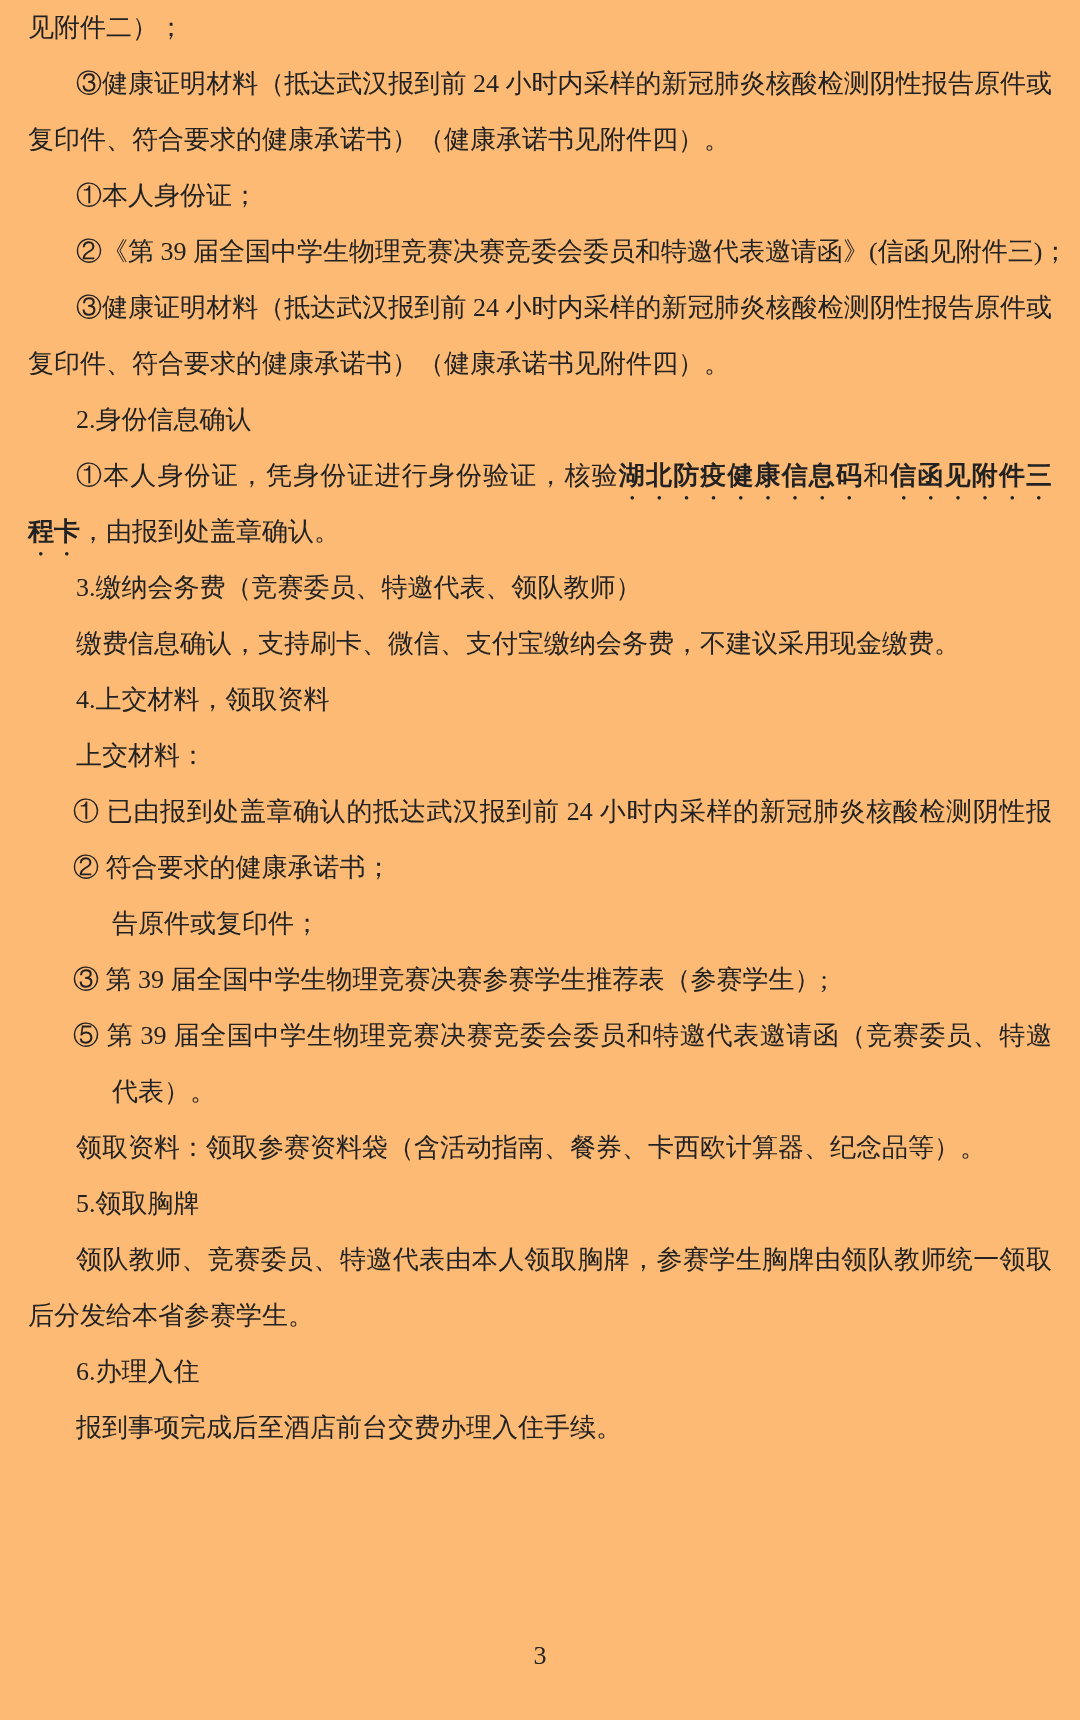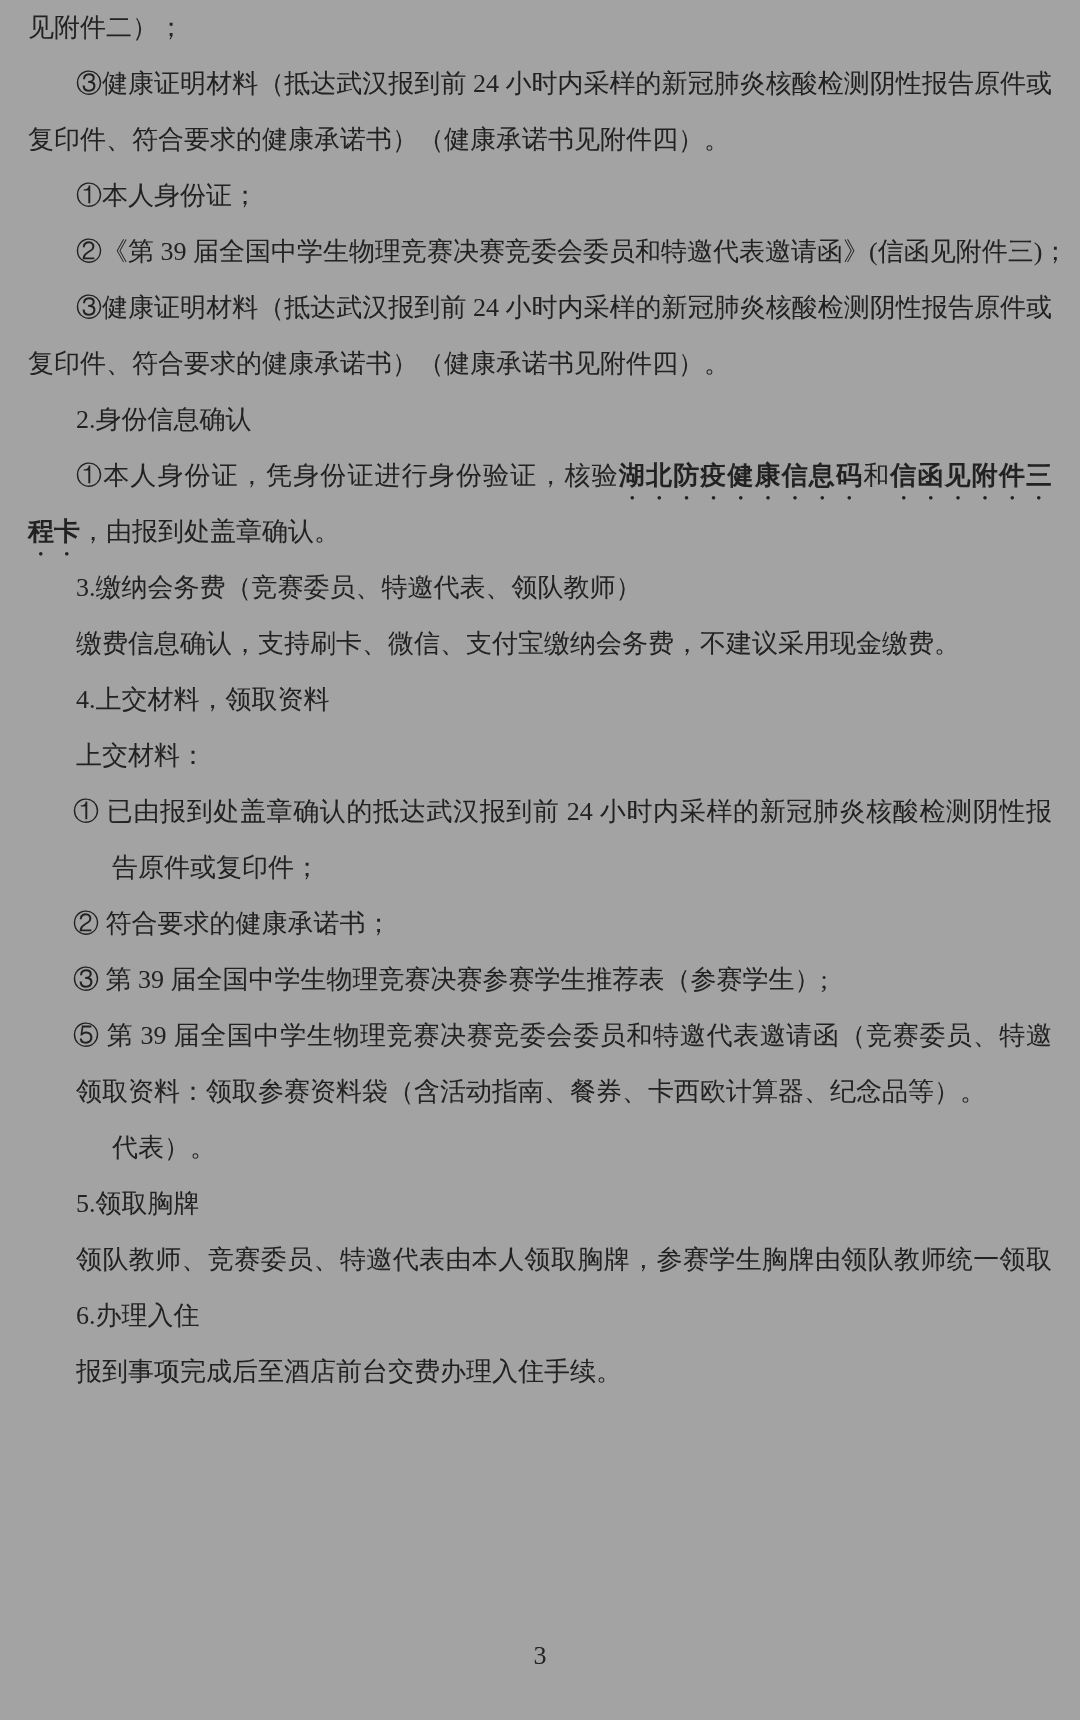--- a/index.html
+++ b/index.html
@@ -1,19 +1,19 @@
 <!DOCTYPE html>
 <html><head>
 <meta charset="utf-8">
 <style>
   html,body{margin:0;padding:0;background:#e9e9e9;}
   .page{
     position:relative;
     width:1080px;height:1720px;
-    background:#a3a3a3;
+    background:#fdba74;
     color:#222222;
     font-family:"Liberation Serif","DejaVu Serif",serif;
     overflow:hidden;
     margin:0 auto;
   }
   .doc{
     position:absolute;top:0;left:0;right:0;
     padding:0 28px;
   }
   .line{
@@ -62,27 +62,28 @@
       <div class="line ind-para j"><span class="">③健康证明材料（抵达武汉报到前 24 小时内采样的新冠肺炎核酸检测阴性报告原件或</span></div>
       <div class="line ind-none"><span class="">复印件、符合要求的健康承诺书）（健康承诺书见附件四）。</span></div>
       <div class="line ind-para"><span class="b">2.身份信息确认</span></div>
       <div class="line ind-para j"><span class="">①本人身份证，凭身份证进行身份验证，核验</span><span class="b dots">湖北防疫健康信息码</span><span class="">和</span><span class="b dots">信函见附件三</span></div>
       <div class="line ind-none"><span class="b dots">程卡</span><span class="">，由报到处盖章确认。</span></div>
       <div class="line ind-para"><span class="b">3.缴纳会务费（竞赛委员、特邀代表、领队教师）</span></div>
       <div class="line ind-para"><span class="">缴费信息确认，支持刷卡、微信、支付宝缴纳会务费，不建议采用现金缴费。</span></div>
       <div class="line ind-para"><span class="b">4.上交材料，领取资料</span></div>
       <div class="line ind-para"><span class="b">上交材料：</span></div>
       <div class="line ind-item j"><span class="">① 已由报到处盖章确认的抵达武汉报到前 24 小时内采样的新冠肺炎核酸检测阴性报</span></div>
+      <div class="line ind-item"><span class="">② 符合要求的健康承诺书；</span></div>
       <div class="line ind-hang"><span class="">告原件或复印件；</span></div>
-      <div class="line ind-item"><span class="">② 符合要求的健康承诺书；</span></div>
       <div class="line ind-item"><span class="">③ 第 39 届全国中学生物理竞赛决赛参赛学生推荐表（参赛学生）;</span></div>
       <div class="line ind-item j"><span class="">⑤ 第 39 届全国中学生物理竞赛决赛竞委会委员和特邀代表邀请函（竞赛委员、特邀</span></div>
+      <div class="line ind-hang"><span class="">代表）。</span></div>
       <div class="line ind-para"><span class="b">领取资料：</span><span class="">领取参赛资料袋（含活动指南、餐券、卡西欧计算器、纪念品等）。</span></div>
-      <div class="line ind-hang"><span class="">代表）。</span></div>
       <div class="line ind-para"><span class="b">5.领取胸牌</span></div>
       <div class="line ind-para j"><span class="">领队教师、竞赛委员、特邀代表由本人领取胸牌，参赛学生胸牌由领队教师统一领取</span></div>
+      <div class="line ind-none"><span class="">后分发给本省参赛学生。</span></div>
       <div class="line ind-para"><span class="b">6.办理入住</span></div>
       <div class="line ind-para"><span class="">报到事项完成后至酒店前台交费办理入住手续。</span></div>
     </div>
   <div class="footer">
     <span>3</span>
   </div>
 </div>
 
 </body></html>

